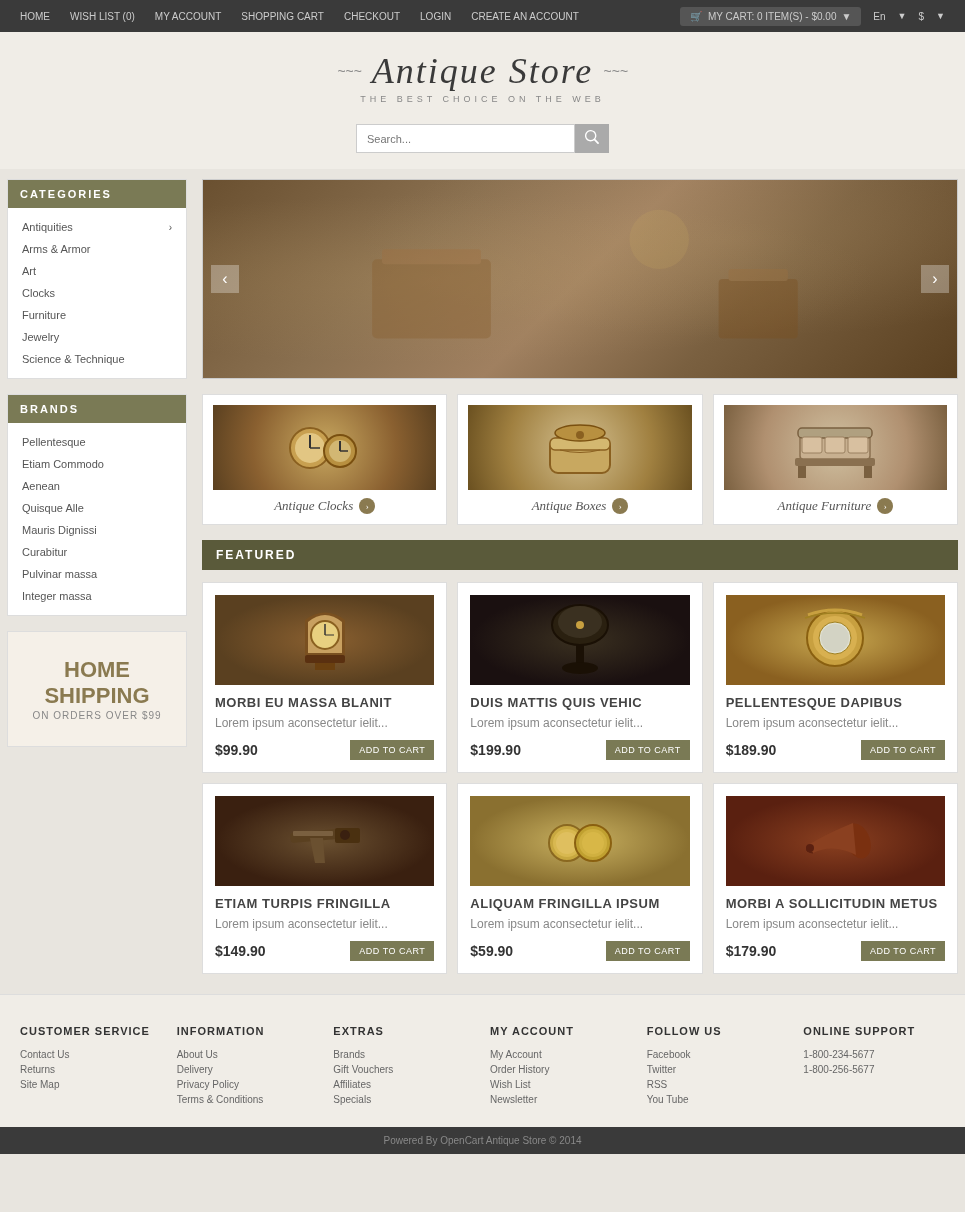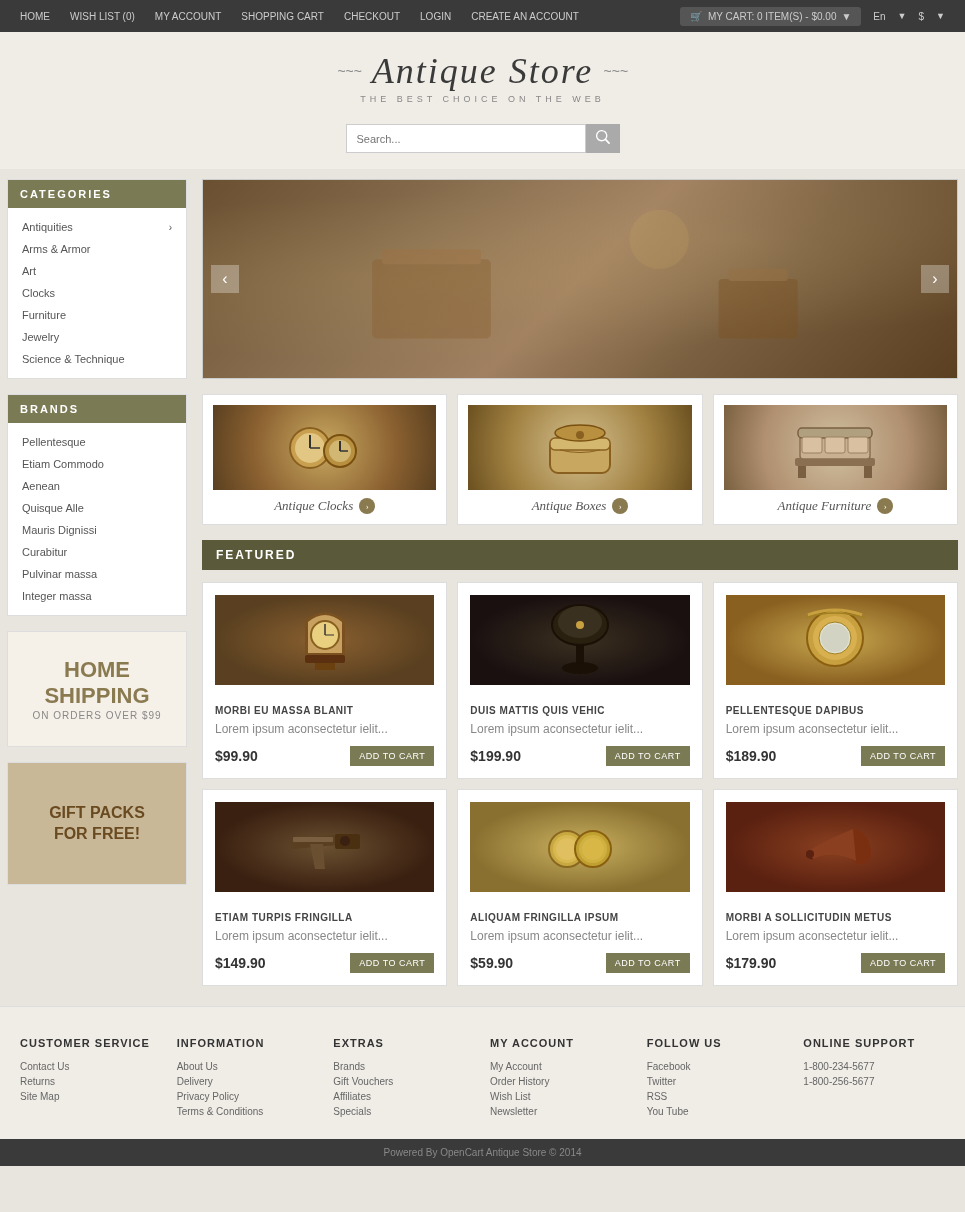--- a/index.html
+++ b/index.html
@@ -54,21 +54,21 @@
     }
 
     
     .search-bar {
       display: flex;
       justify-content: center;
       padding: 10px 0 16px;
       background: #f0ede7;
     }
     .search-bar input {
-      width: 240px;
+      width: 219px;
       padding: 6px 10px;
       border: 1px solid #ccc;
       font-size: 11px;
       background: #fff;
       color: #999;
     }
     .search-bar button {
       background: #aaa;
       border: none;
       padding: 6px 10px;
@@ -287,27 +287,26 @@
     }
     
     .prod-clock-img { background: radial-gradient(ellipse, #8a6030 0%, #5a4020 70%); }
     .prod-phonograph-img { background: radial-gradient(ellipse, #3a3020 0%, #1a1010 70%); }
     .prod-mirror-img { background: radial-gradient(ellipse, #c8a850 0%, #8a6020 70%); }
     .prod-gun-img { background: radial-gradient(ellipse, #6a5030 0%, #3a2010 70%); }
     .prod-medal-img { background: radial-gradient(ellipse, #c8b060 0%, #8a7030 70%); }
     .prod-horn-img { background: radial-gradient(ellipse, #8a4020 0%, #5a2010 70%); }
 
     .product-card .product-name {
-      font-size: 10px;
+      font-size: 13px;
       font-weight: bold;
       text-transform: uppercase;
       color: #444;
       margin-bottom: 5px;
       letter-spacing: 0.5px;
-      margin-top: 20px;
     }
     .product-card .product-desc {
       font-size: 12px;
       color: #888;
       margin-bottom: 8px;
       line-height: 1.4;
     }
     .product-card .product-footer {
       display: flex;
       align-items: center;
@@ -480,26 +479,20 @@
     </div>
 
     <div class="promo-free-shipping">
       <div class="big-text">
         <div>HOME</div>
         <div>SHIPPING</div>
       </div>
       <div class="small-text">ON ORDERS OVER $99</div>
     </div>
 
-    <div class="promo-gift">
-      <div class="gift-text">
-        <div>GIFT PACKS</div>
-        <div>FOR FREE!</div>
-      </div>
-    </div>
 
   </aside>
 
   <main class="main-content">
 
     <div class="banner-slider">
       <div class="banner-inner">
         <div class="banner-decoration"></div>
 
         <svg width="100%" height="100%" viewBox="0 0 520 200" style="position:absolute;opacity:0.4;">

